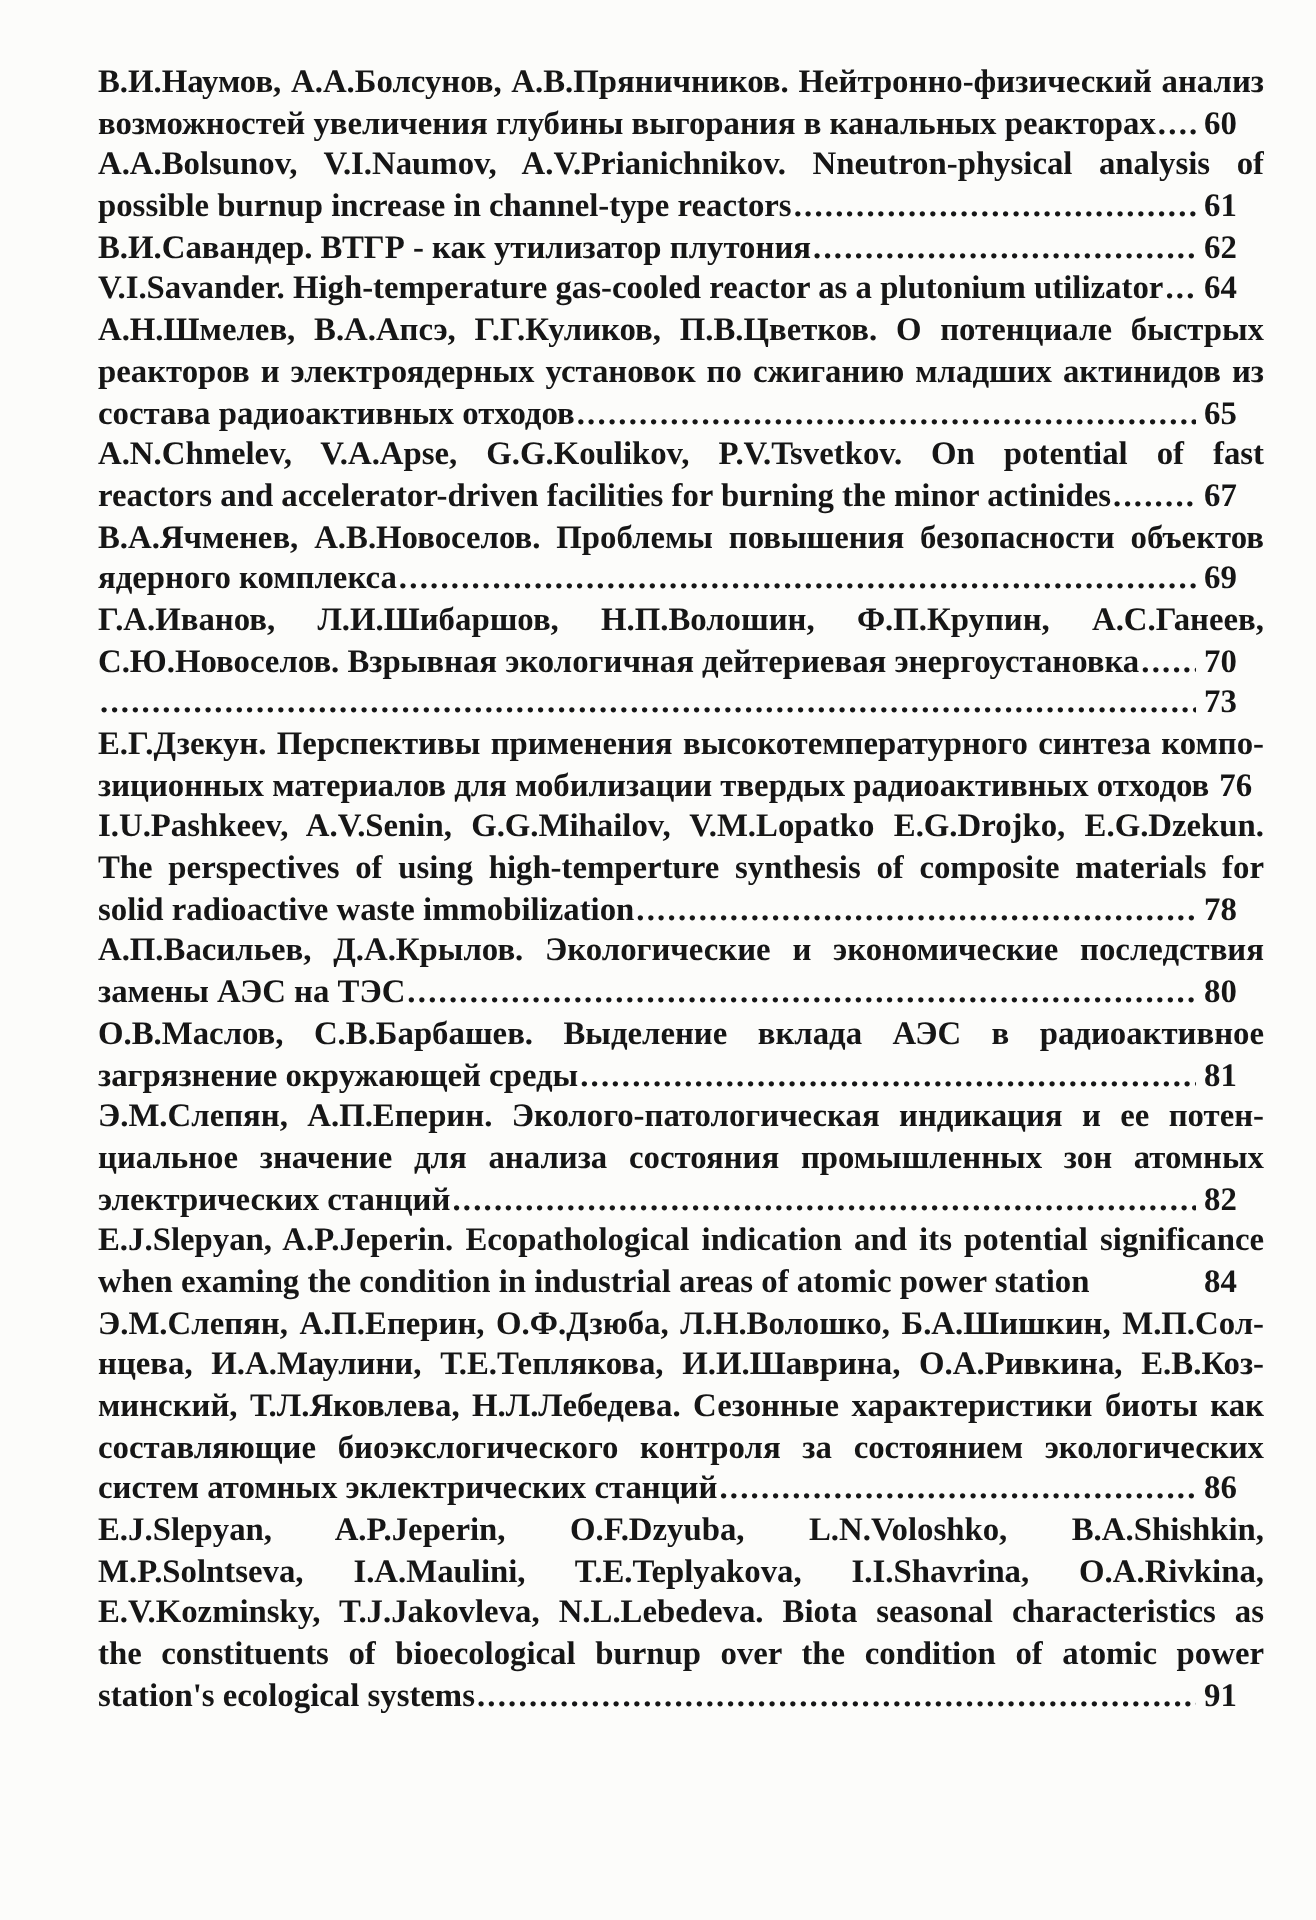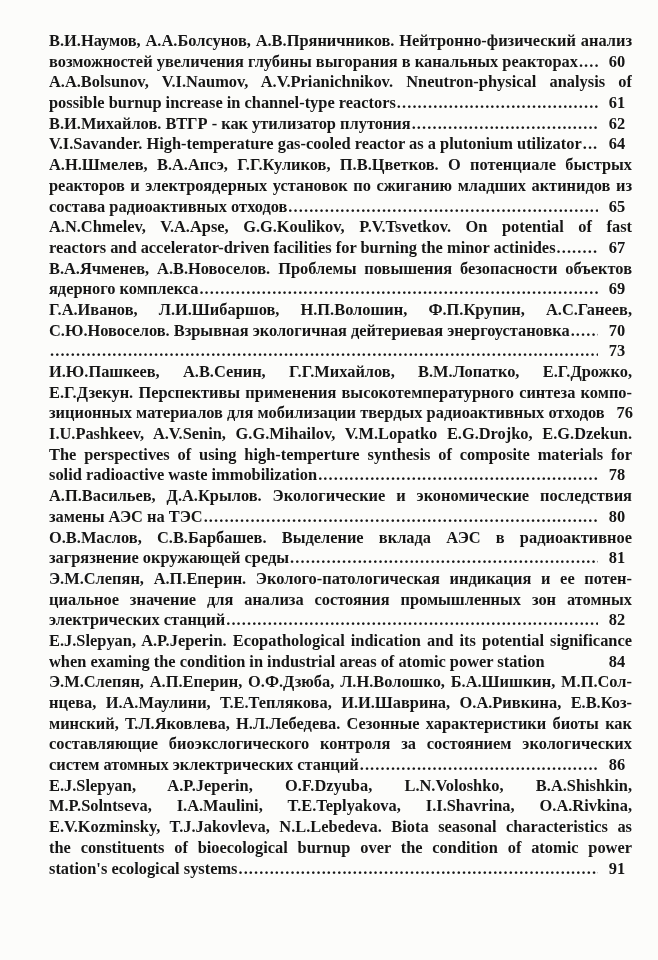--- a/index.html
+++ b/index.html
@@ -58,21 +58,21 @@
   .dots::after {
     content: "..................................................................................................................................................................";
     letter-spacing: 1.1px;
   }
   .dots.none::after {
     content: "";
   }
   .pagenum {
     flex: 0 0 auto;
     min-width: 30px;
-    text-align: center;
+    text-align: left;
   }
 </style>
 </head>
 <body style="background: rgb(252, 252, 250);">
 
 <div class="page">
   <div class="toc" id="toc" style="color: rgb(22, 22, 22);">
       <div class="toc-entry">
         <div class="line full">В.И.Наумов, А.А.Болсунов, А.В.Пряничников. Нейтронно-физический анализ</div>
         <div class="line last">
@@ -84,21 +84,21 @@
       <div class="toc-entry">
         <div class="line full">A.A.Bolsunov, V.I.Naumov, A.V.Prianichnikov. Nneutron-physical analysis of</div>
         <div class="line last">
           <span class="txt">possible burnup increase in channel-type reactors</span>
           <span class="dots"></span>
           <span class="pagenum">61</span>
         </div>
       </div>
       <div class="toc-entry">
         <div class="line last">
-          <span class="txt">В.И.Михайлов. ВТГР - как утилизатор плутония</span>
+          <span class="txt">В.И.Савандер. ВТГР - как утилизатор плутония</span>
           <span class="dots"></span>
           <span class="pagenum">62</span>
         </div>
       </div>
       <div class="toc-entry">
         <div class="line last">
           <span class="txt">V.I.Savander. High-temperature gas-cooled reactor as a plutonium utilizator</span>
           <span class="dots"></span>
           <span class="pagenum">64</span>
         </div>
@@ -136,21 +136,20 @@
           <span class="pagenum">70</span>
         </div>
       </div>
       <div class="toc-entry">
         <div class="line last">
           <span class="dots"></span>
           <span class="pagenum">73</span>
         </div>
       </div>
       <div class="toc-entry">
-        <div class="line full">И.Ю.Пашкеев, А.В.Сенин, Г.Г.Михайлов, В.М.Лопатко, Е.Г.Дрожко,</div>
         <div class="line full">Е.Г.Дзекун. Перспективы применения высокотемпературного синтеза компо-</div>
         <div class="line last">
           <span class="txt">зиционных материалов для мобилизации твердых радиоактивных отходов</span>
           <span class="dots"></span>
           <span class="pagenum">76</span>
         </div>
       </div>
       <div class="toc-entry">
         <div class="line full">I.U.Pashkeev, A.V.Senin, G.G.Mihailov, V.M.Lopatko E.G.Drojko, E.G.Dzekun.</div>
         <div class="line full">The perspectives of using high-temperture synthesis of composite materials for</div>

